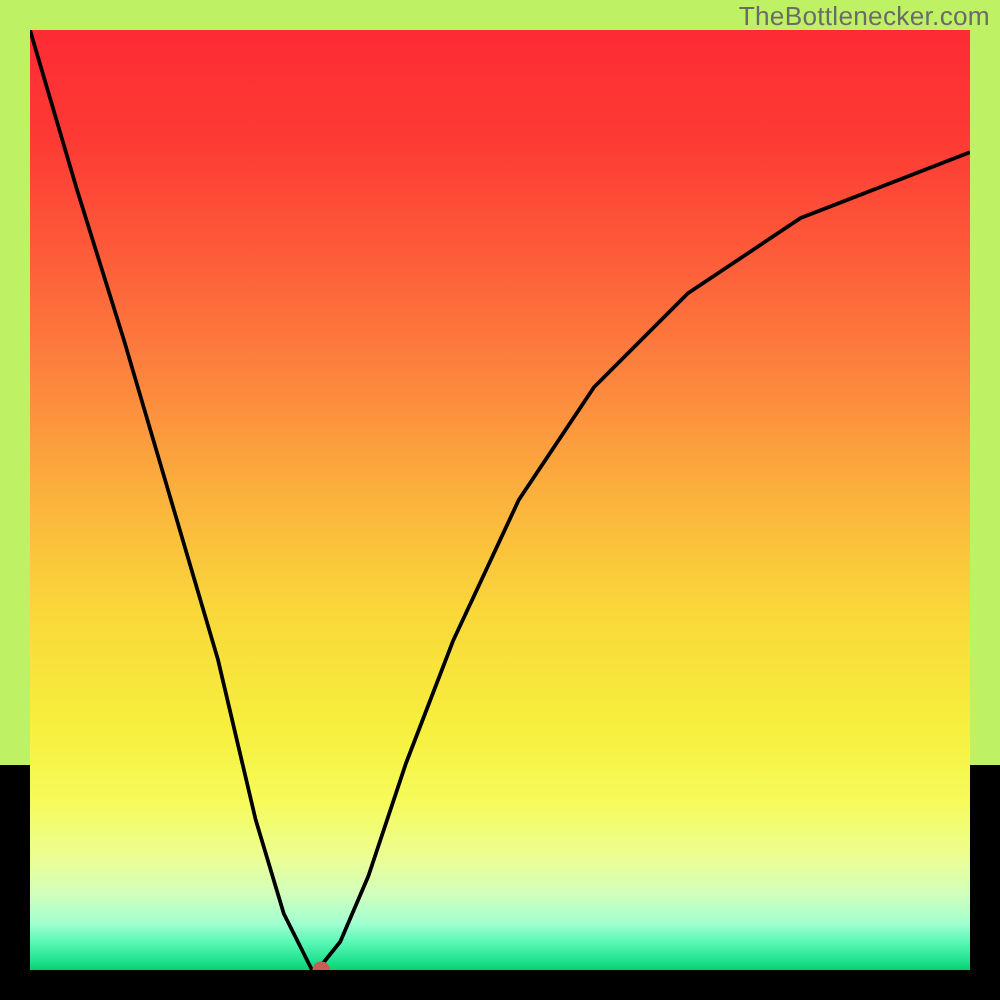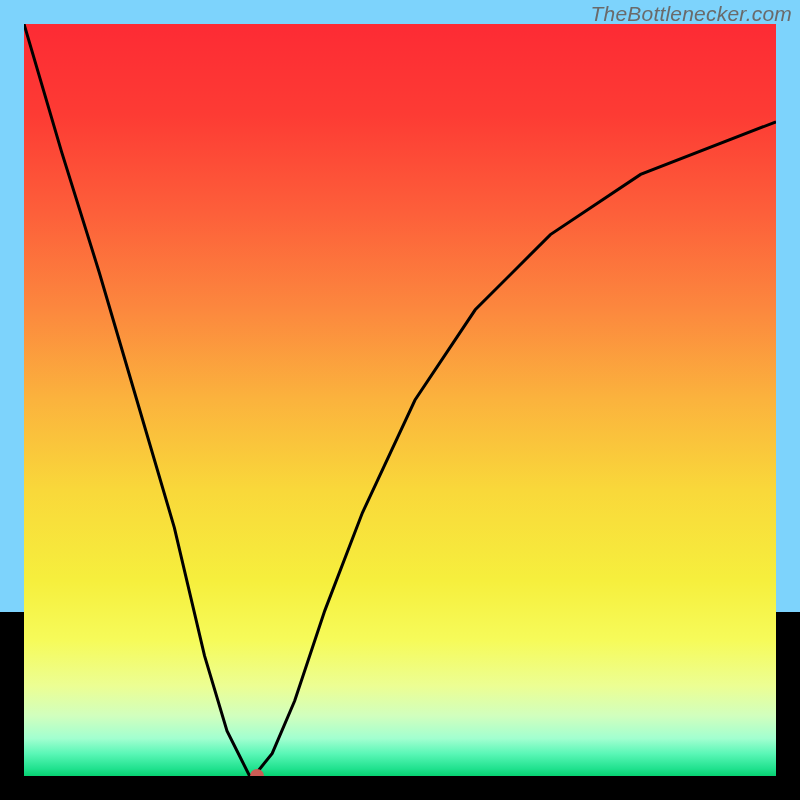--- a/index.html
+++ b/index.html
@@ -8,22 +8,21 @@
     width: 800px;
     height: 800px;
     background: #000;
     font-family: Arial, Helvetica, sans-serif;
     overflow: hidden;
   }
   .frame {
     position: relative;
     width: 800px;
     height: 612px;
-    background: #7dd3fc;
-    font-style: italic;
+    background: #bef264;
   }
   .watermark {
     position: absolute;
     top: 2px;
     right: 8px;
     color: #6a6a6a;
     font-size: 21px;
     font-weight: 400;
     letter-spacing: 0.2px;
     z-index: 5;

